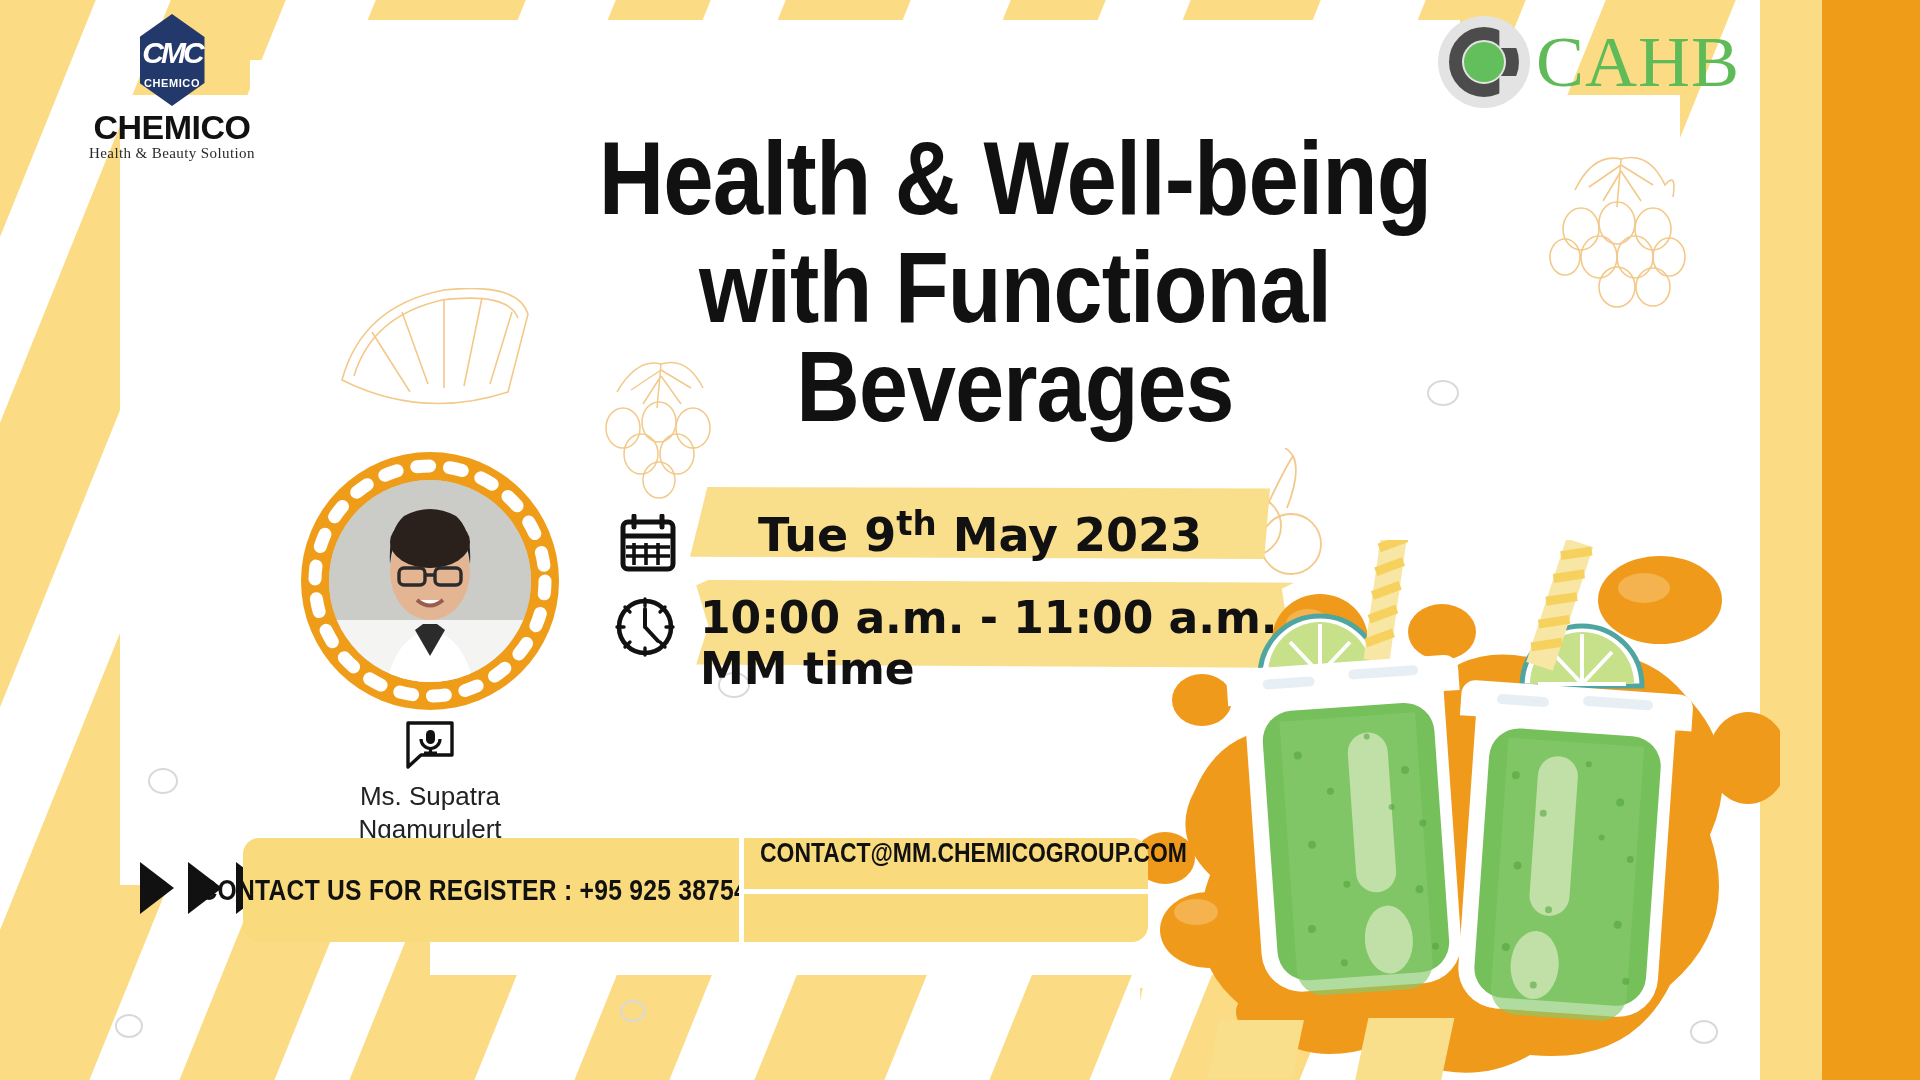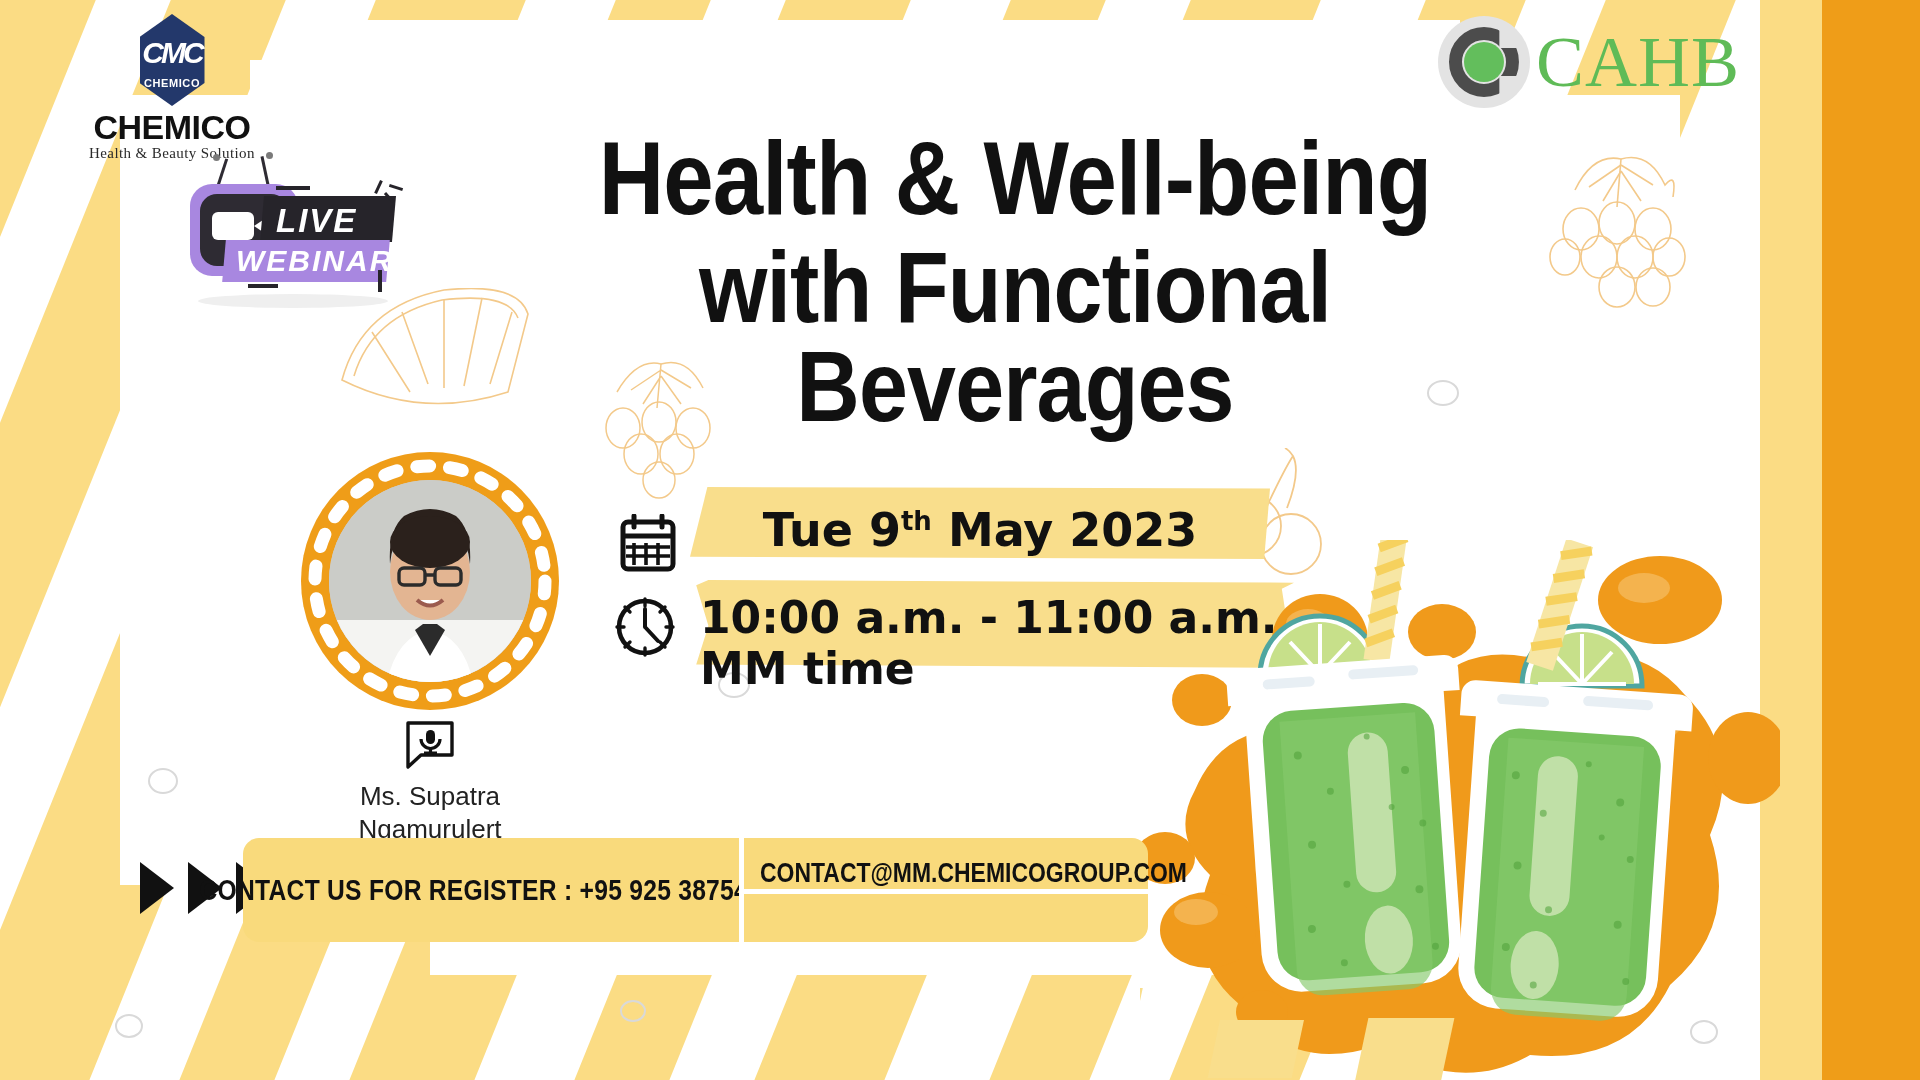--- a/index.html
+++ b/index.html
@@ -126,21 +126,21 @@
   .ribbon2{
     position:absolute;left:684px;top:580px;width:610px;height:88px;background:#F9DE8C;
     clip-path:polygon(2% 6%,4% 0,100% 3%,98% 10%,100% 100%,2% 96%,4% 52%);
   }
   .cal-icon{position:absolute;left:620px;top:514px;width:56px;height:58px;}
   .clock-icon{position:absolute;left:614px;top:596px;width:62px;height:62px;}
   .date-txt{
     position:absolute;left:700px;top:503px;width:560px;text-align:center;
     font-size:46px;font-weight:700;color:#111;font-family:"DejaVu Sans",sans-serif;
   }
-  .date-txt sup{font-size:26px;vertical-align:super;}
+  .date-txt sup{font-size:34px;vertical-align:super;}
   .time-txt{
     position:absolute;left:700px;top:592px;width:580px;text-align:left;
     font-size:44px;font-weight:700;color:#111;font-family:"DejaVu Sans",sans-serif;
   }
 
   
   .arrows{position:absolute;left:140px;top:862px;display:flex;gap:14px;}
   .arrow-tri{width:0;height:0;border-top:26px solid transparent;border-bottom:26px solid transparent;border-left:34px solid #111;}
   .cbar-left{
     position:absolute;left:243px;top:838px;width:496px;height:104px;background:#F9DA7C;
@@ -150,21 +150,21 @@
     font-family:"Liberation Sans Narrow","Liberation Sans",sans-serif;font-weight:700;
     font-size:29px;letter-spacing:.3px;color:#111;transform:scaleX(.85);white-space:nowrap;
   }
   .cbar-right{
     position:absolute;left:739px;top:838px;width:409px;height:104px;background:#F9DA7C;
     border-radius:0 16px 16px 0;
   }
   .cdiv-v{position:absolute;left:739px;top:838px;width:5px;height:104px;background:#fff;}
   .cdiv-h{position:absolute;left:744px;top:889px;width:404px;height:5px;background:#fff;}
   .cmail,.cfollow{
-    position:absolute;left:760px;width:380px;height:51px;display:flex;align-items:flex-end;gap:10px;
+    position:absolute;left:760px;width:380px;height:51px;display:flex;align-items:flex-start;gap:10px;
   }
   .cmail{top:838px;}
   .cfollow{top:890px;}
   .cmail span,.cfollow span{
     font-family:"Liberation Sans Narrow","Liberation Sans",sans-serif;font-weight:700;
     font-size:27px;color:#111;transform:scaleX(.85);transform-origin:left center;white-space:nowrap;
   }
   .fb{width:31px;height:31px;border-radius:50%;background:#1877F2;position:relative;flex:0 0 auto;}
   .fb::after{
     content:"f";position:absolute;left:0;right:0;top:-3px;text-align:center;color:#fff;
@@ -266,42 +266,20 @@
     </svg>
   </div>
 
   <div class="bubble" style="left:148px;top:768px;width:26px;height:22px;"></div>
   <div class="bubble" style="left:115px;top:1014px;width:24px;height:20px;"></div>
   <div class="bubble" style="left:718px;top:672px;width:28px;height:22px;"></div>
   <div class="bubble" style="left:620px;top:1000px;width:22px;height:18px;"></div>
   <div class="bubble" style="left:1427px;top:380px;width:28px;height:22px;"></div>
   <div class="bubble" style="left:1690px;top:1020px;width:24px;height:20px;"></div>
 
-  <div class="webinar">
-    <div class="ant" style="left:42px;top:-4px;transform:rotate(18deg);"></div>
-    <div class="ant-knob" style="left:35px;top:-8px;"></div>
-    <div class="ant" style="left:86px;top:-6px;transform:rotate(-12deg);"></div>
-    <div class="ant-knob" style="left:88px;top:-10px;"></div>
-    <div class="tv">
-      <div class="tv-screen"></div>
-      <div class="tv-cam"></div>
-      <div class="tv-cam-tri"></div>
-    </div>
-    <div class="live-box"></div>
-    <div class="live-txt">LIVE</div>
-    <div class="web-box"></div>
-    <div class="web-txt">WEBINAR</div>
-    <div class="spark" style="left:199px;top:18px;width:3px;height:14px;transform:rotate(25deg);"></div>
-    <div class="spark" style="left:211px;top:24px;width:14px;height:3px;transform:rotate(18deg);"></div>
-    <div class="spark" style="left:205px;top:34px;width:12px;height:3px;transform:rotate(48deg);"></div>
-    <div class="spark" style="left:98px;top:24px;width:34px;height:4px;"></div>
-    <div class="spark" style="left:70px;top:122px;width:30px;height:4px;"></div>
-    <div class="spark" style="left:200px;top:108px;width:4px;height:22px;"></div>
-    <div class="badge-shadow"></div>
-  </div>
 
   <div class="title">
     <span class="l1">Health &amp; Well-being</span>
     <span class="l2">with Functional Beverages</span>
   </div>
 
   <div class="speaker">
     <div class="avatar-wrap">
       <div class="avatar-ring"></div>
       <svg class="avatar-dashes" viewBox="0 0 258 258">

